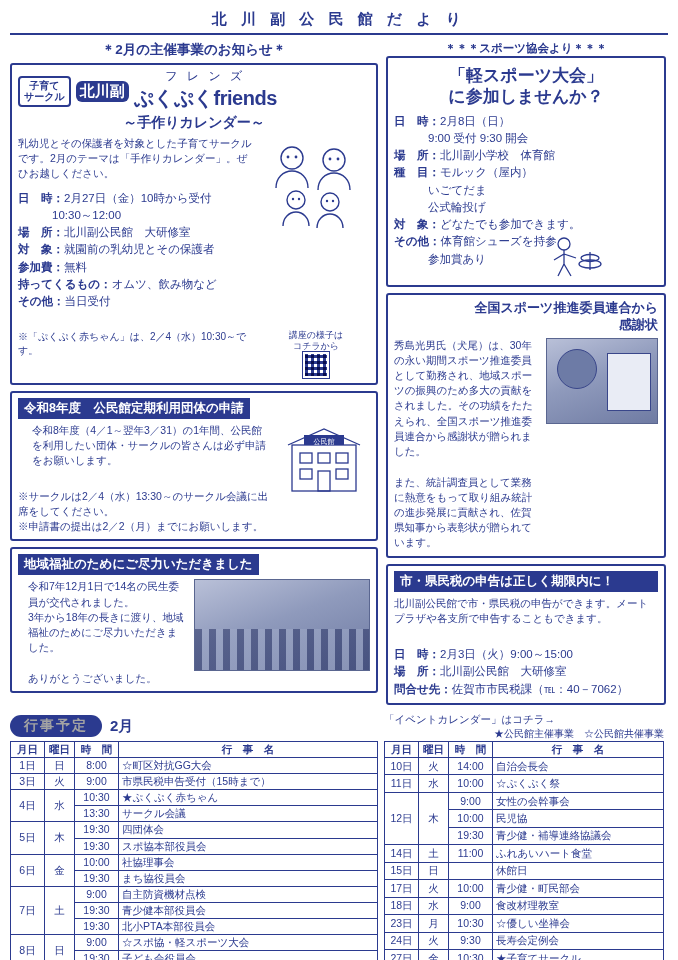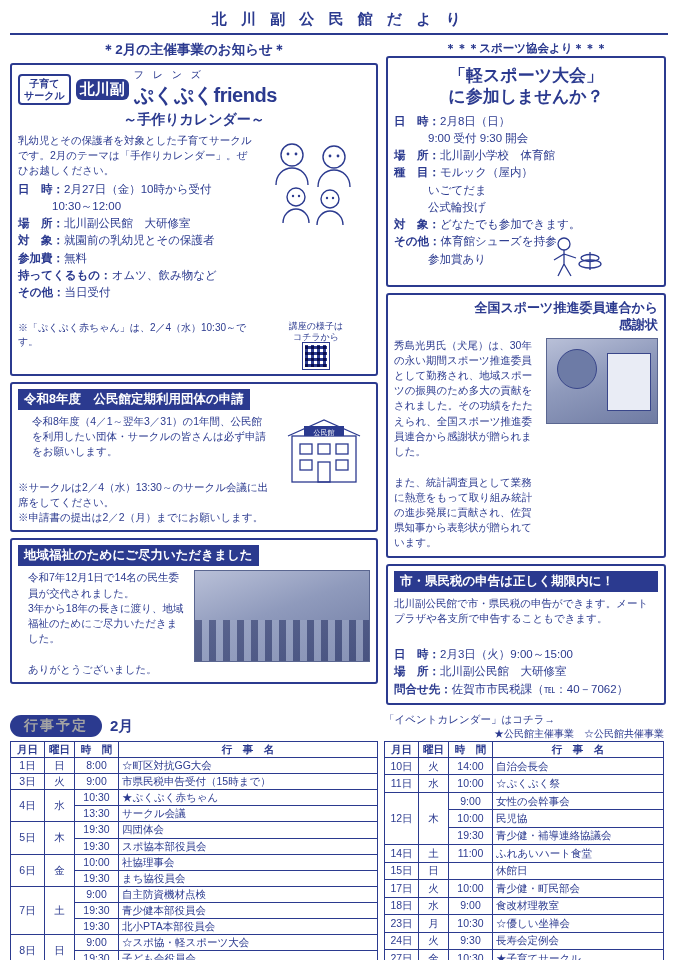--- a/index.html
+++ b/index.html
@@ -70,21 +70,21 @@
     padding: 2px 4px;
     font-weight: bold;
     text-align: center;
     white-space: pre-line;
   }
   .fb-kita {
     background: #2b3a8f; color:#fff; font-weight:bold; font-size: 15px;
     padding: 1px 4px; border-radius:6px;
   }
   .fb-title { font-size: 20px; font-weight: bold; letter-spacing: -0.5px; }
-  .fb-ruby { font-size: 10px; letter-spacing: 3px; margin-top:-2px;}
+  .fb-ruby { font-size: 12px; letter-spacing: 3px; text-align:center; margin-top:-2px;}
   .fb-sub { text-align:center; font-size: 14px; font-weight: bold; margin: 1px 0 4px 0; }
 
   .body-text { font-size: 10.5px; line-height: 1.45; }
   .kv { font-size: 11.5px; line-height: 1.5; }
   .kv b { font-weight: bold; }
   .indent { padding-left: 34px; }
   .note { font-size: 10px; }
 
   
   .sports-top { text-align:center; font-size: 11.5px; font-weight:bold; }
@@ -142,21 +142,21 @@
     background-blend-mode: multiply;
     border: 2px solid #fff;
     outline: 1px solid #2b3a8f;
     display:inline-block;
     vertical-align: middle;
   }
   .qr-sm { width: 26px; height: 26px; }
   .row { display:flex; }
   .gap6 { gap:6px; }
   .mt2 { margin-top:20px; }
-  .mb2 { margin-bottom:2px; }
+  .mb2 { margin-bottom:8px; }
 </style>
 </head>
 <body>
 
 <div class="page">
 
   <div class="masthead">北 川 副 公 民 館 だ よ り</div>
 
   <div class="cols">
 

